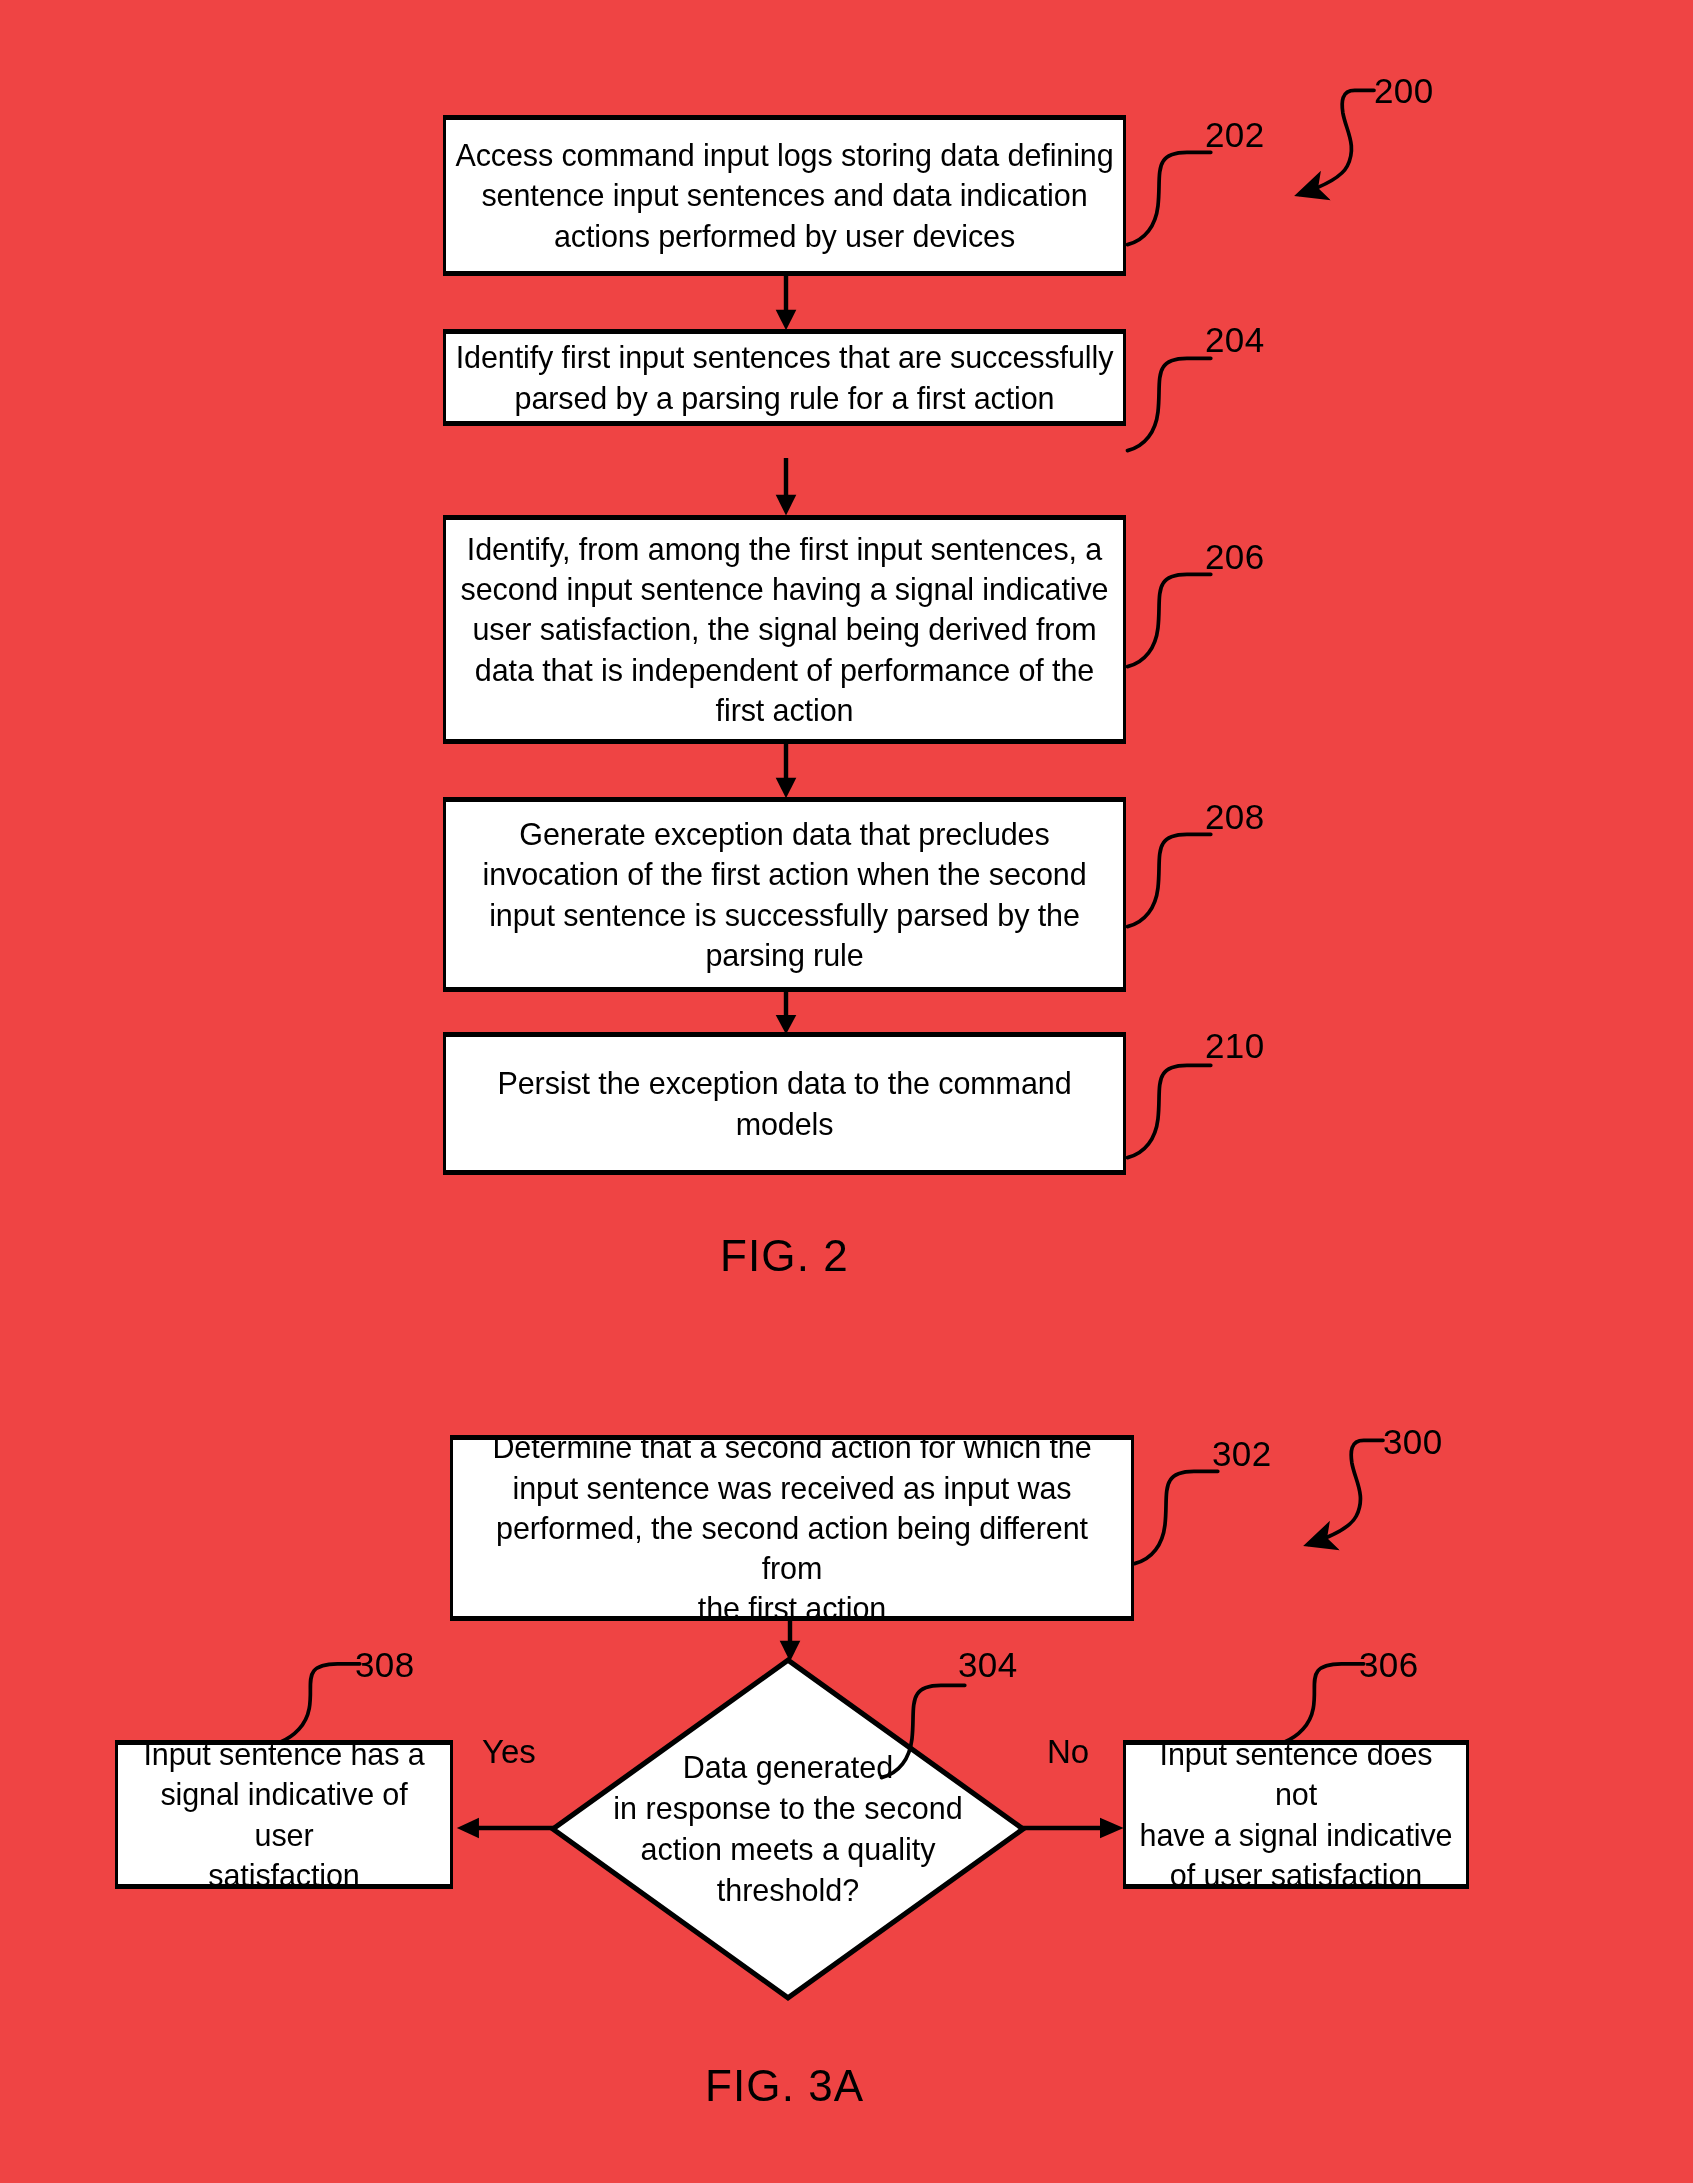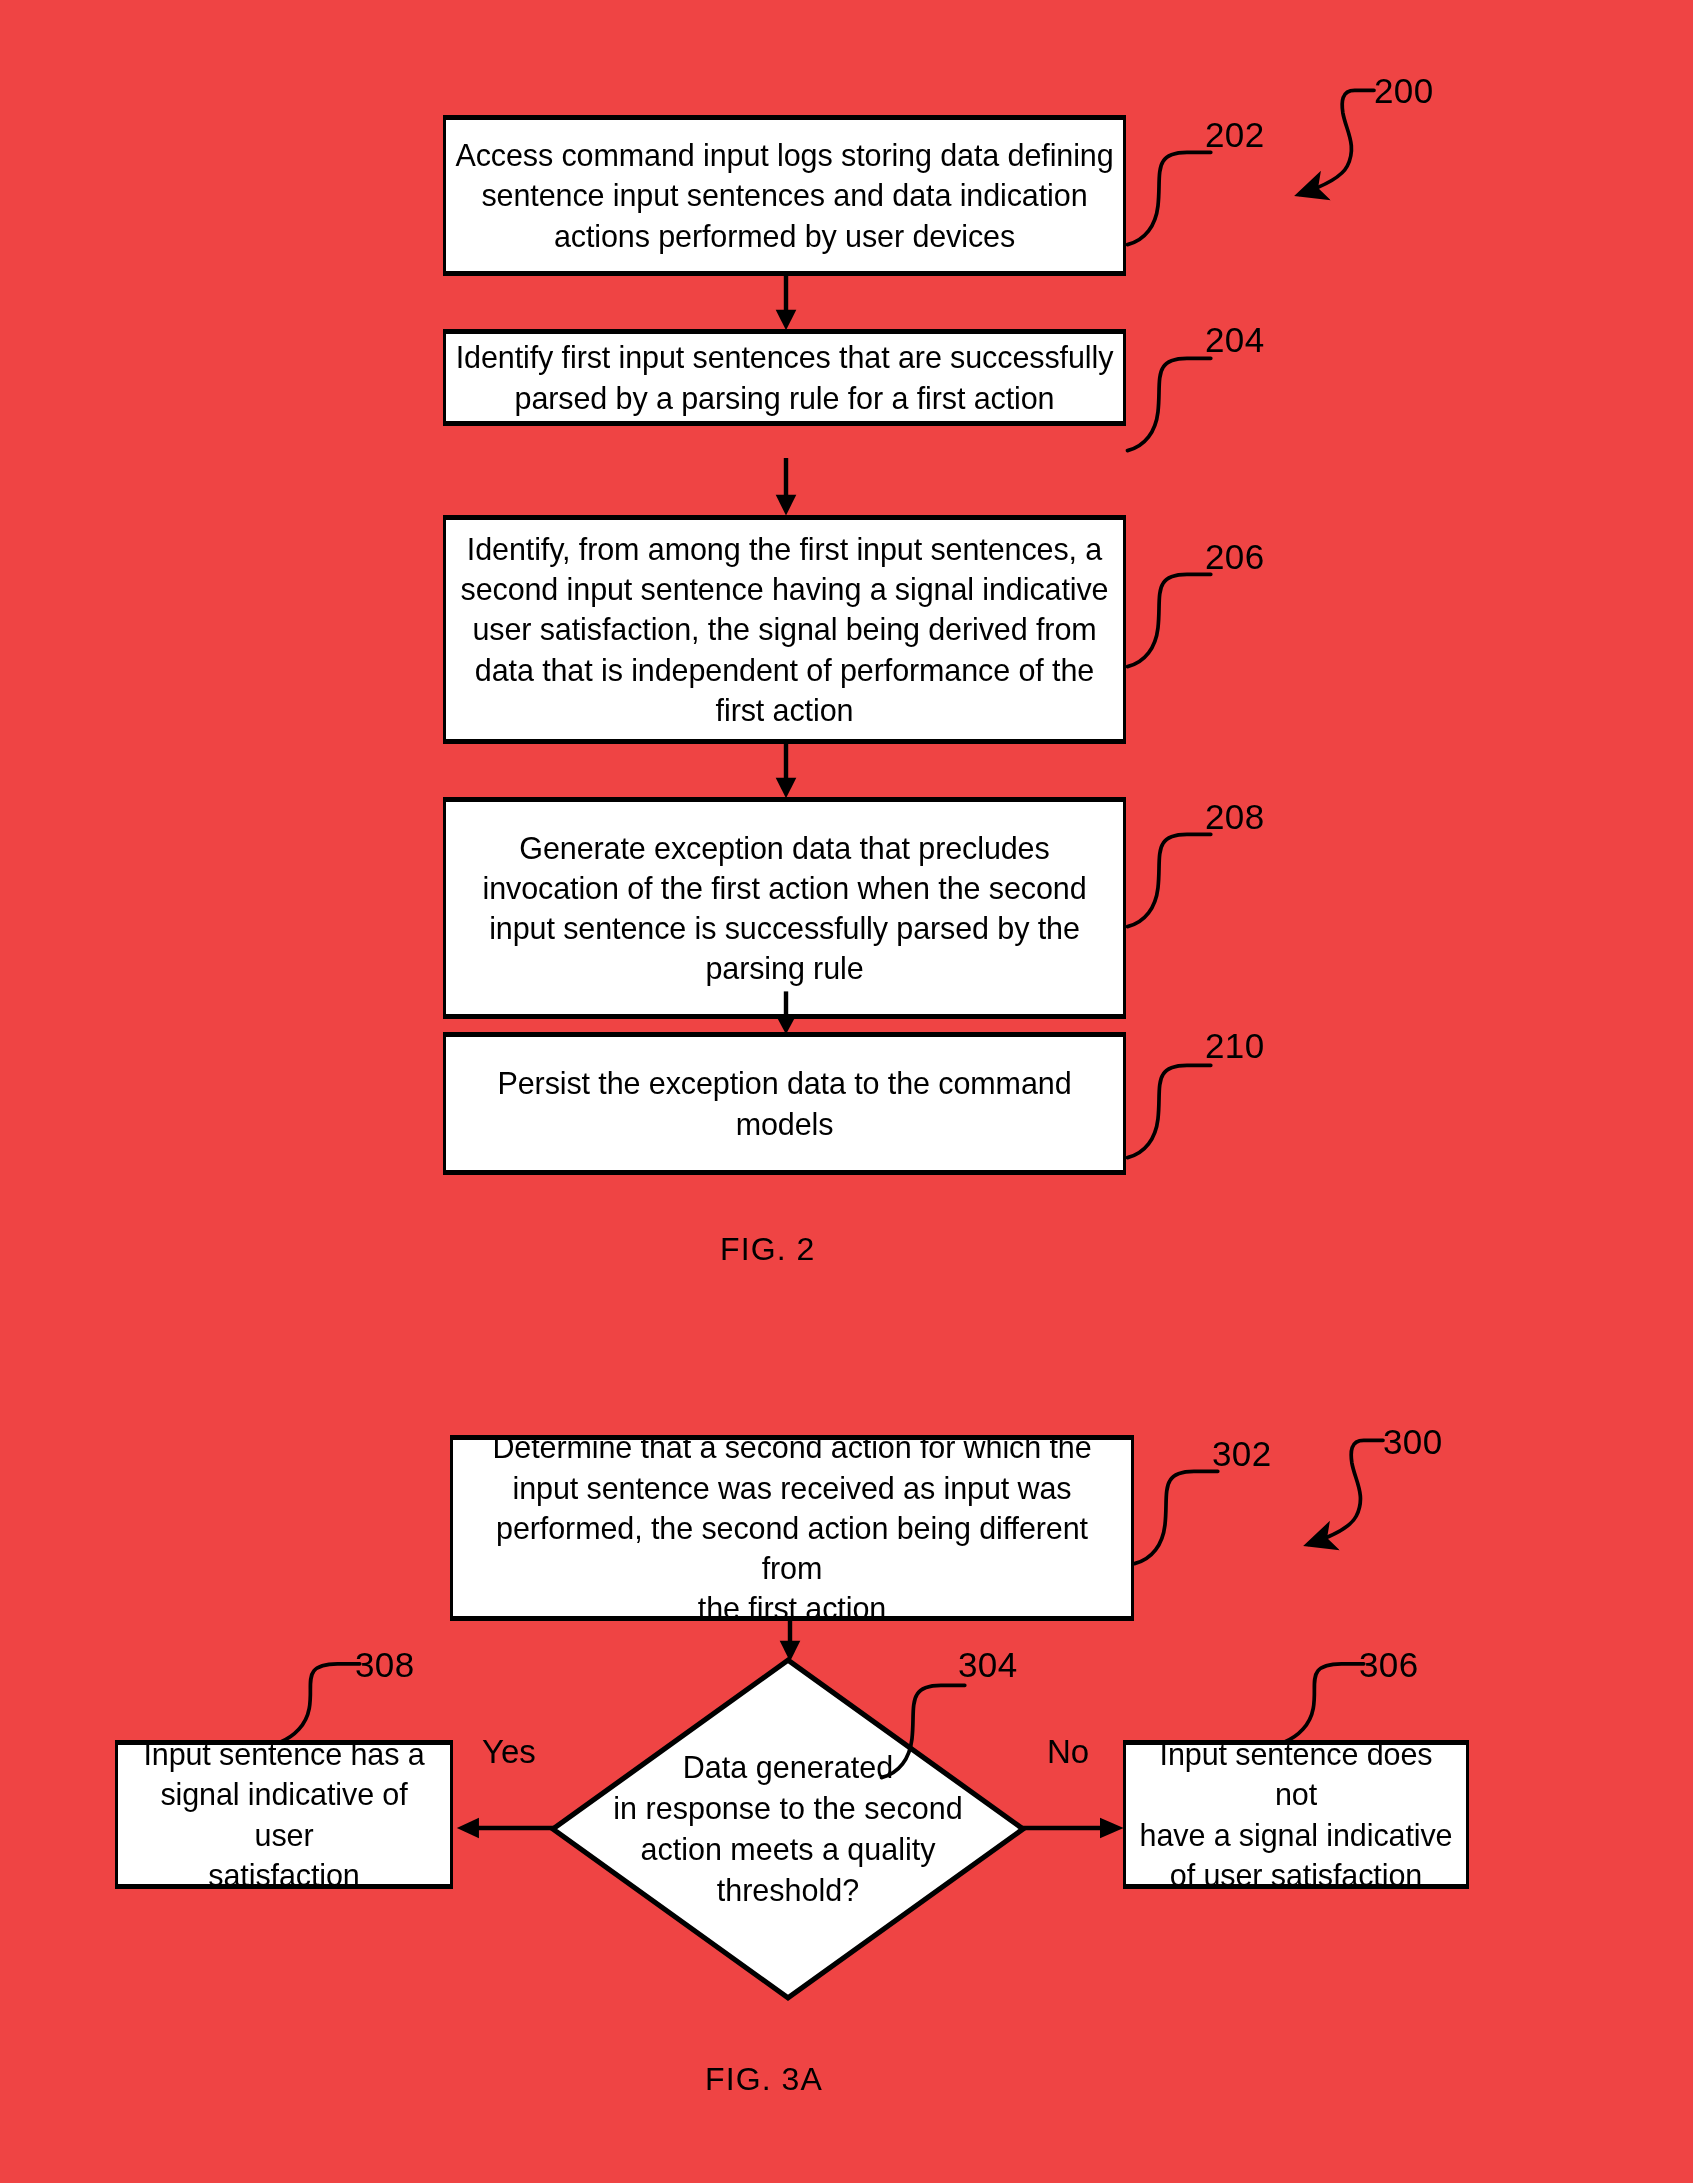--- a/index.html
+++ b/index.html
@@ -87,21 +87,21 @@
   
   .branch-label {
     position: absolute;
     font-size: 33px;
     white-space: nowrap;
   }
 
   
   .fig-caption {
     position: absolute;
-    font-size: 32px;
+    font-size: 44px;
     letter-spacing: 1.1px;
     white-space: nowrap;
   }
 </style>
 </head>
 <body>
 
 <div id="sheet">
 
   <svg class="leader" style="left:1264px; top:74px; width:171px; height:141px;" viewBox="0 0 230 190">
@@ -153,21 +153,21 @@
   <svg class="leader" style="left:1123px; top:534px; width:119px; height:138px;" viewBox="0 0 160 185">
     <path d="M 6 178 C 30 172 44 152 47 126 C 50 100 46 78 54 66 C 60 56 74 54 86 54 L 118 54" stroke="#000" stroke-width="5" fill="none" stroke-linecap="round"></path>
   </svg>
   <div class="refnum" style="left:1205px; top:537px;">206</div>
 
   <svg class="conn" style="left:772px; top:742px; width:28px; height:58px;" viewBox="0 0 38 78">
     <line x1="19" y1="0" x2="19" y2="52" stroke="#000" stroke-width="6"></line>
     <polygon points="5,48 33,48 19,76" fill="#000"></polygon>
   </svg>
 
-  <div class="pbox" style="left:443px; top:797px; width:683px; height:222px;">
+  <div class="pbox" style="left:443px; top:797px; width:683px; height:195px;">
     <div class="txt">Generate exception data that precludes
 invocation of the first action when the second
 input sentence is successfully parsed by the
 parsing rule</div>
   </div>
   <svg class="leader" style="left:1123px; top:794px; width:119px; height:138px;" viewBox="0 0 160 185">
     <path d="M 6 178 C 30 172 44 152 47 126 C 50 100 46 78 54 66 C 60 56 74 54 86 54 L 118 54" stroke="#000" stroke-width="5" fill="none" stroke-linecap="round"></path>
   </svg>
   <div class="refnum" style="left:1205px; top:797px;">208</div>
 

